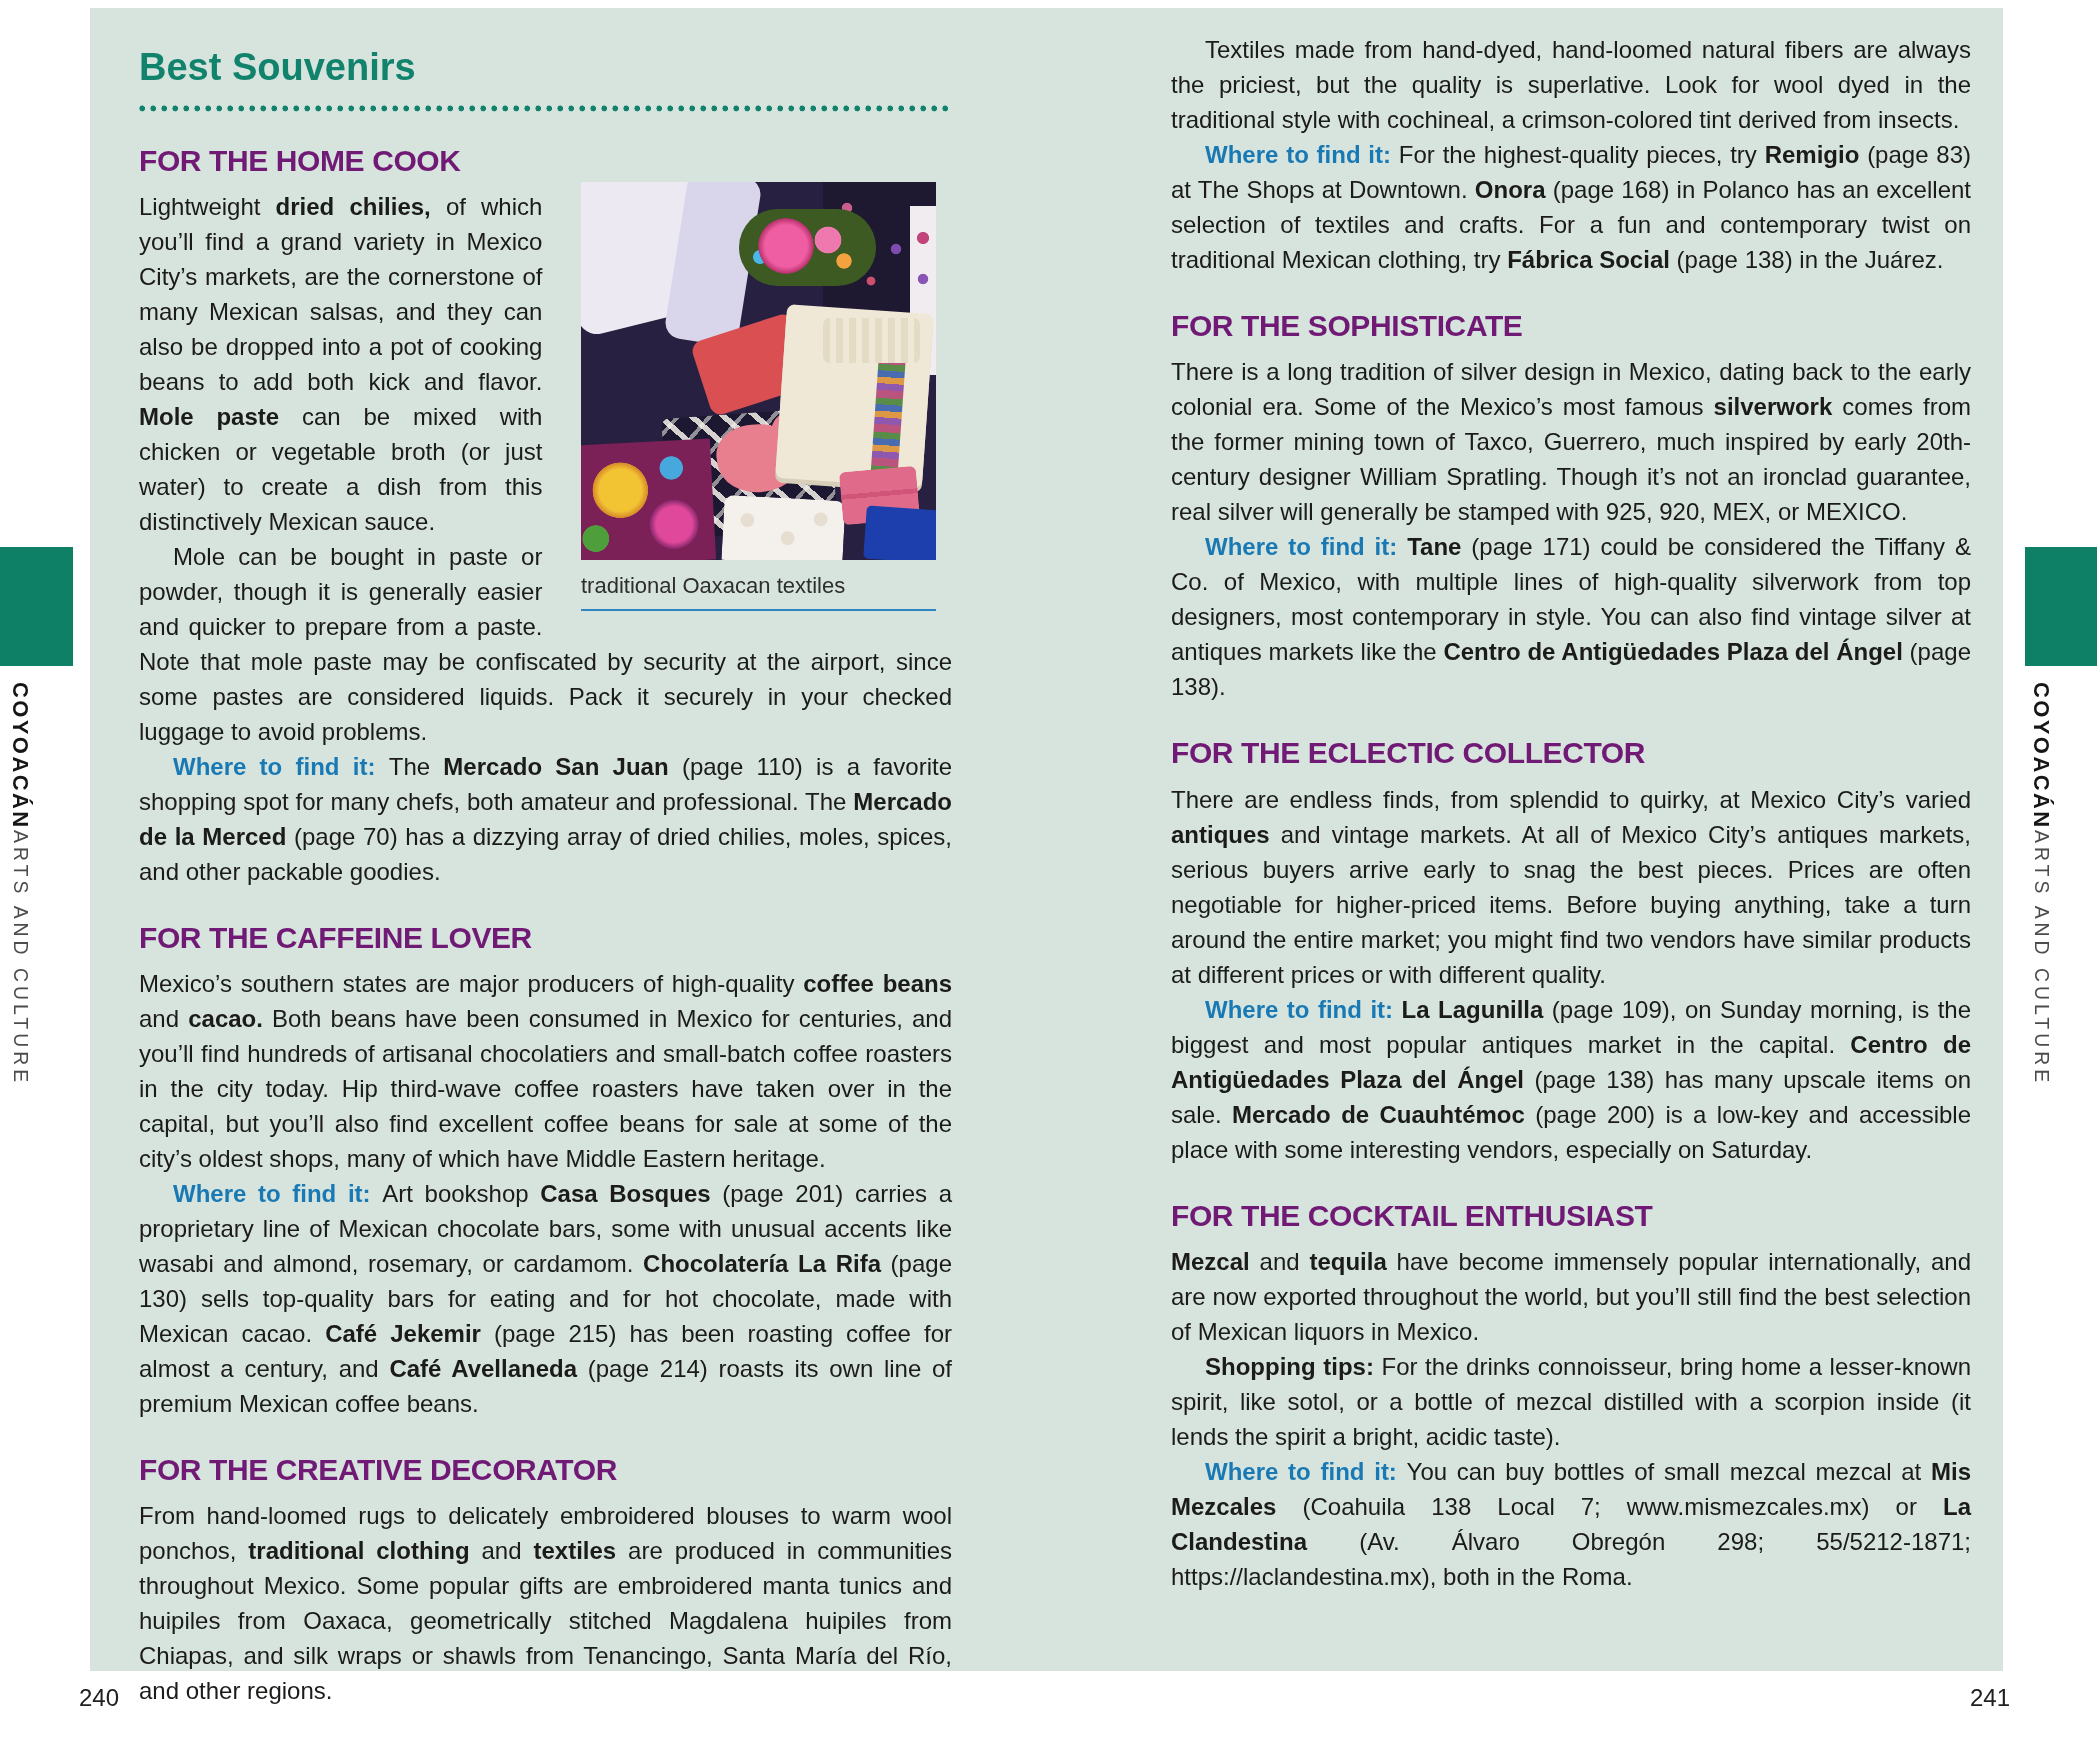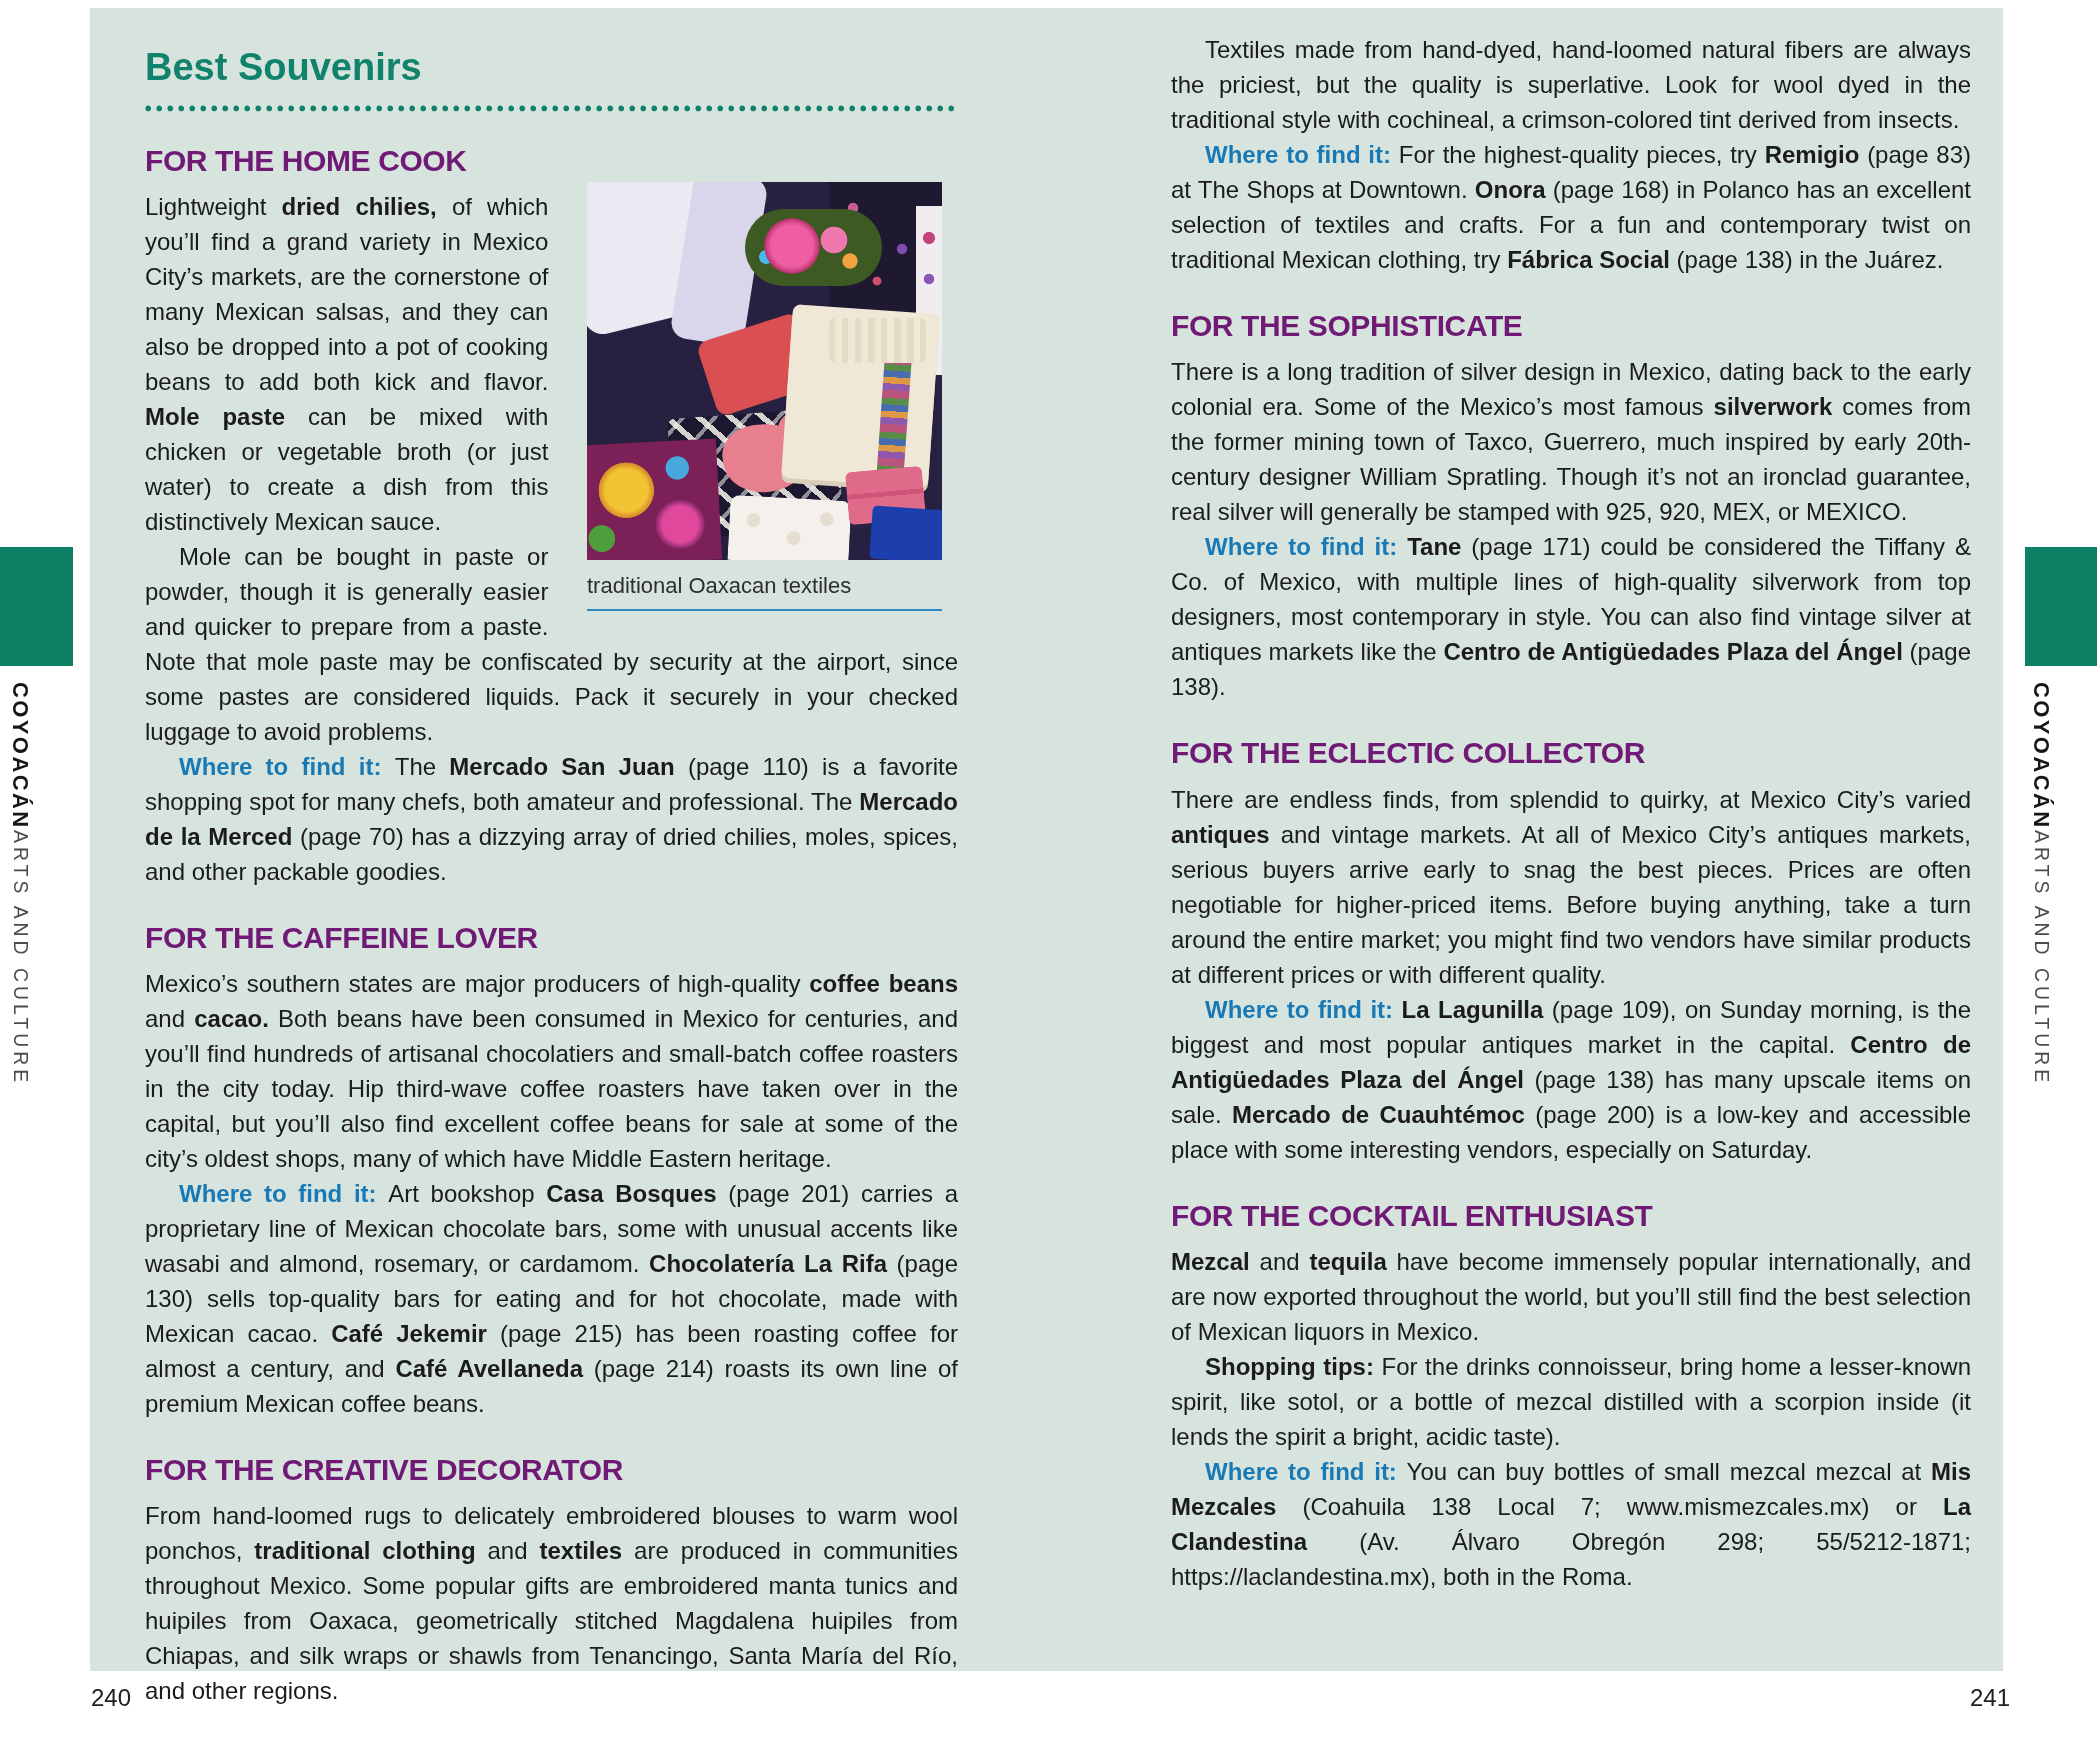--- a/index.html
+++ b/index.html
@@ -10,21 +10,21 @@
   .tab-block{position:absolute;width:73px;height:119px;background:#0e8066;top:547px;}
   .tab-block.left{left:0;}
   .tab-block.right{left:2025px;width:73px;}
   .tab-text{position:absolute;top:682px;writing-mode:vertical-rl;display:flex;}
   .tab-text.left{left:6.5px;}
   .tab-text.right{left:2028px;}
   .tab-nb{font-weight:bold;font-size:22px;letter-spacing:2.4px;color:#161616;line-height:27.4px;}
   .tab-cat{font-size:19.4px;letter-spacing:4px;color:#4c4c4c;line-height:27.4px;}
   
   .page-col{position:absolute;text-align:justify;}
-  .page-col.left{left:145px;top:47px;width:813px;}
+  .page-col.left{left:139px;top:47px;width:813px;}
   .page-col.right{left:1171px;top:32px;width:800px;}
   h1.title{margin:0 0 18px 0;font-size:38px;line-height:40px;font-weight:bold;color:#11826c;letter-spacing:0;}
   .dots{height:6.5px;margin-bottom:32px;background-image:radial-gradient(circle at 3.2px 3.2px,#11826c 2.6px,transparent 3px);
         background-size:11px 6.5px;background-repeat:repeat-x;}
   h3.sec-h{margin:32px 0 11.3px 0;font-size:30px;line-height:34px;font-weight:bold;color:#701a75;letter-spacing:-0.4px;}
   p.body{margin:0;font-size:24px;line-height:35px;}
   p.body.ind{text-indent:34px;}
   p.body .b{font-weight:bold;margin-top:8px;}
   p.body .wtfi{font-weight:bold;color:#1879b4;}
   
@@ -52,21 +52,21 @@
             background-image:radial-gradient(circle at 45px 47px,#f2c434 21px,#d78b2a 27.4px,transparent 28px),radial-gradient(circle at 97px 84px,#e0489c 18px,#8e2a6e 24px,transparent 25px),radial-gradient(circle at 97px 27.4px,#46a8dd 11.3px,transparent 12px),radial-gradient(circle at 18px 94px,#4f9e3c 13px,transparent 13.7px);transform:rotate(-3deg);}
   .p-lace{left:142px;top:316px;width:121px;height:65px;background:#f4f1ec;border-radius:9.7px 9.7px 0 0;
           background-image:radial-gradient(circle at 24px 24px,#e7ded2 6.5px,transparent 7.3px),radial-gradient(circle at 65px 40px,#e7ded2 6.5px,transparent 7.3px),radial-gradient(circle at 97px 19.4px,#e7ded2 6.5px,transparent 7.3px);transform:rotate(3deg);}
   .p-pinkstack{left:260px;top:287px;width:77px;height:53px;background:#e06a8a;border-radius:6.5px;
           background-image:linear-gradient(180deg,transparent 0 22.6px,#d05578 22.6px 27.4px,transparent 27.4px);transform:rotate(-5deg);}
   .p-cobalt{left:284px;top:326px;width:74px;height:53px;background:#1d3fae;border-radius:4.8px;transform:rotate(4deg);}
   figcaption.cap{font-size:22px;line-height:26px;color:#2e2e2c;text-align:left;padding-top:13px;}
   .cap-rule{margin-top:9.7px;border-bottom:2.4px solid #2e86c1;}
   
   .pgnum{position:absolute;top:1684px;font-size:24px;color:#202020;}
-  .pgnum.left{left:91px;}
+  .pgnum.left{left:79px;}
   .pgnum.right{left:1970px;}
 </style>
 </head>
 <body>
 
 <div class="canvas">
   <div class="panel"></div>
 
   <div class="tab-block left"></div>
   <div class="tab-text left">

